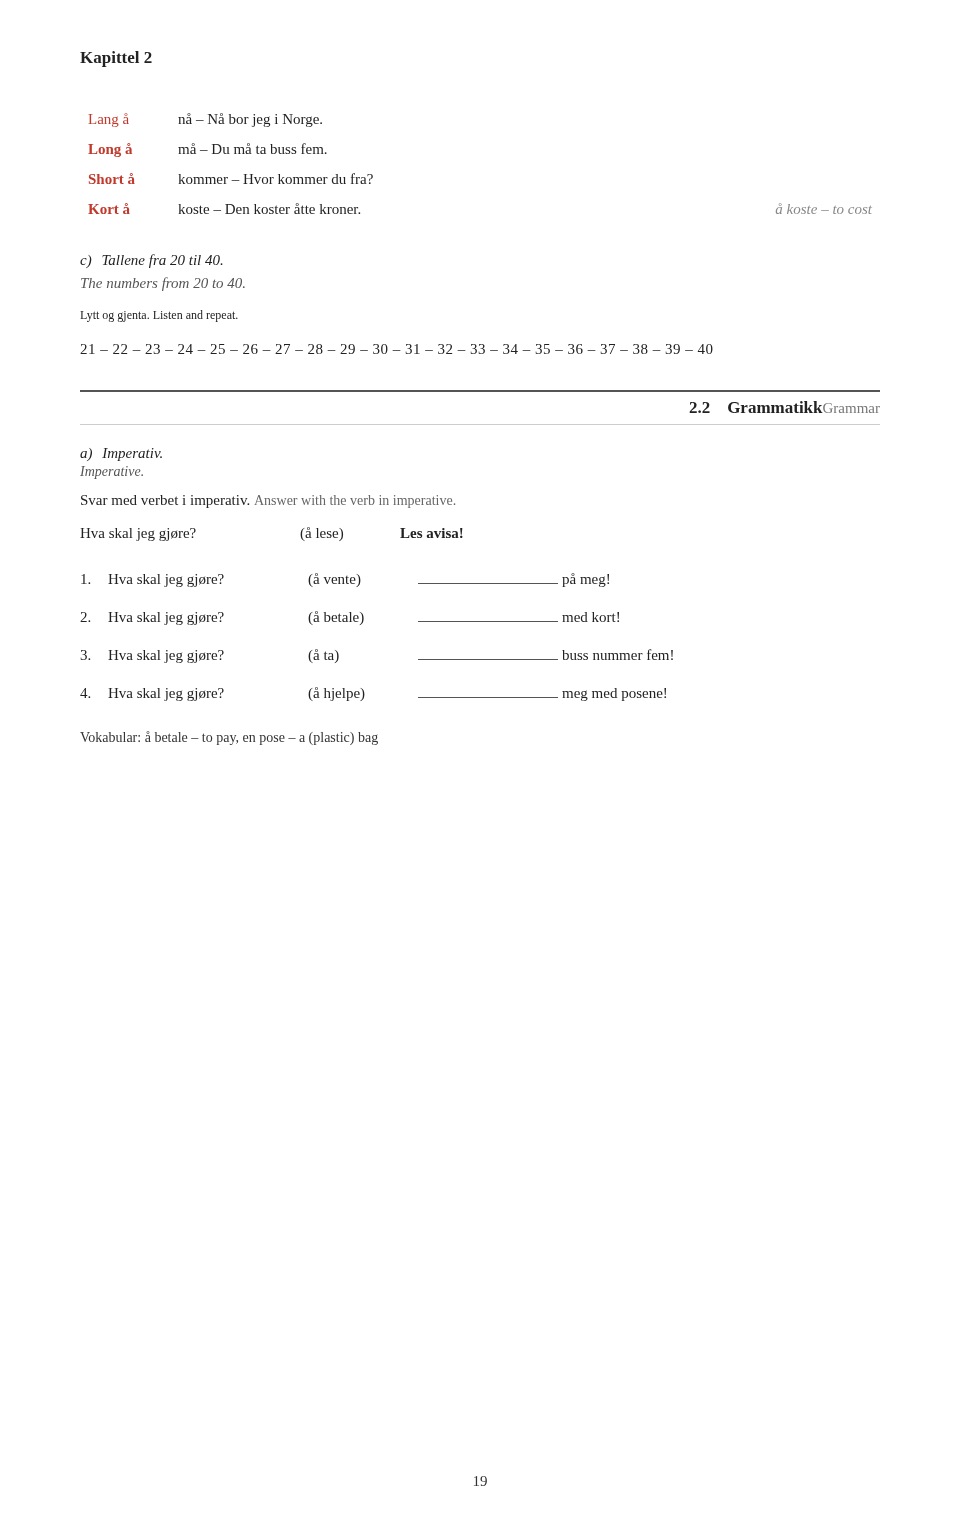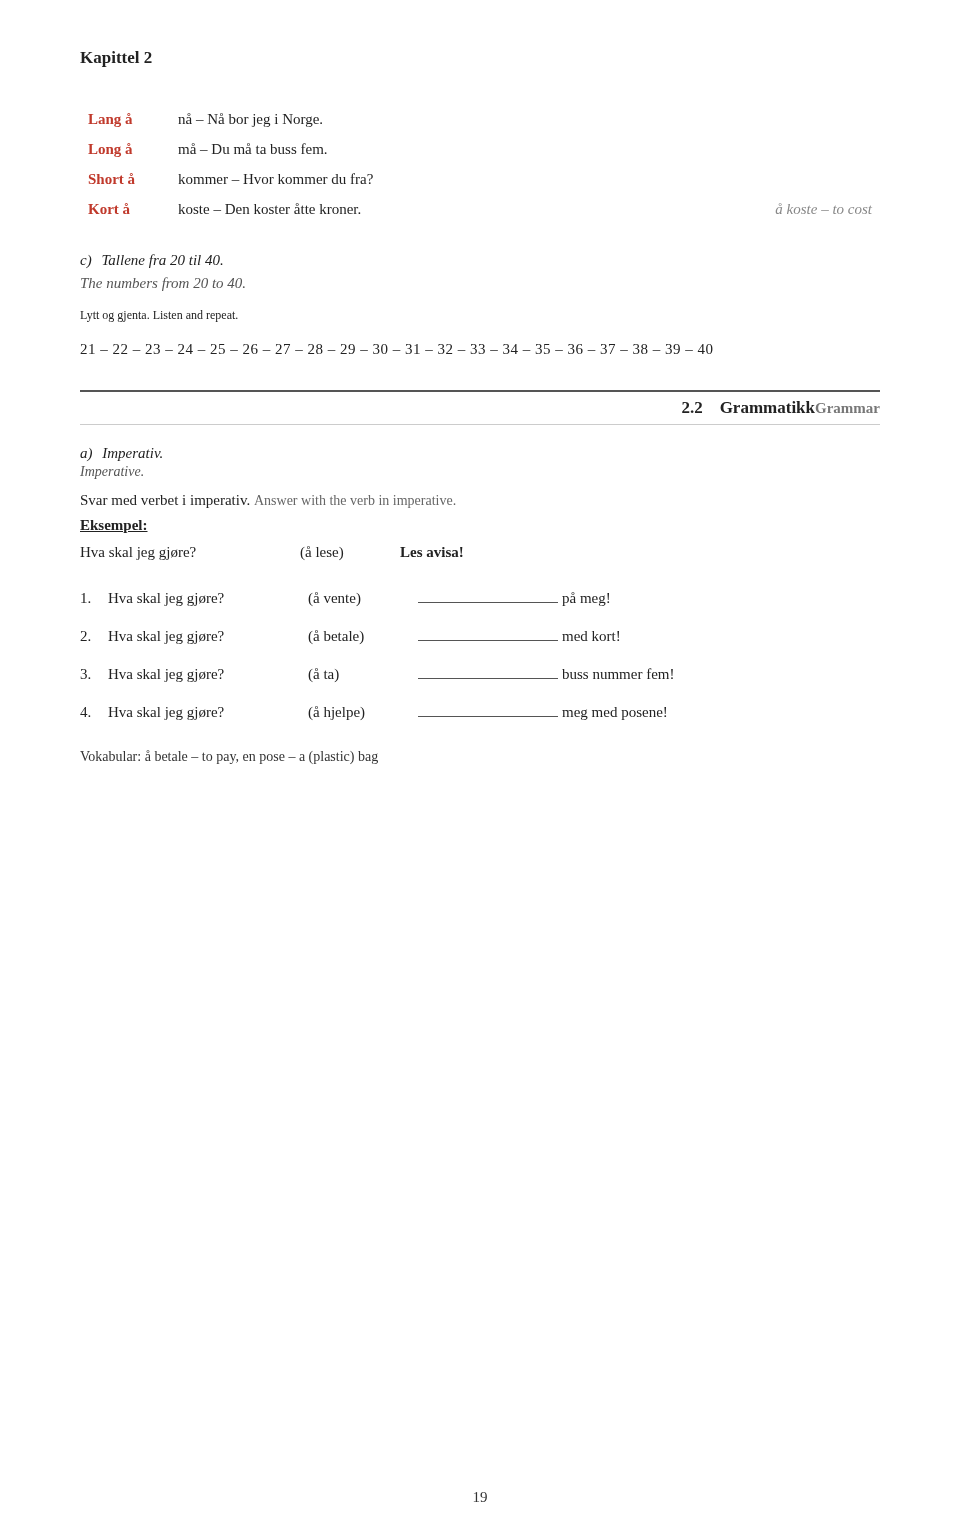--- a/index.html
+++ b/index.html
@@ -113,21 +113,21 @@
     }
 
     .section-2-2-header .left {
       font-size: 17px;
       font-weight: bold;
       color: #222;
     }
 
     .section-2-2-header .right {
       font-size: 15px;
-      font-weight: bold;
+      font-weight: normal;
       color: #777;
     }
 
     .subsection-a-title {
       font-style: italic;
       font-size: 15px;
       margin-bottom: 2px;
     }
 
     .subsection-a-title .letter {
@@ -137,21 +137,21 @@
 
     .subsection-a-subtitle {
       font-style: italic;
       color: #555;
       margin-bottom: 12px;
       font-size: 14px;
     }
 
     .answer-instruction {
       font-size: 15px;
-      margin-bottom: 8px;
+      margin-bottom: 16px;
       color: #222;
     }
 
     .answer-instruction .answer-sub {
       color: #666;
       font-size: 14px;
     }
 
     .eksempel-label {
       font-size: 15px;
@@ -223,36 +223,36 @@
     }
 
     .vokabular {
       font-size: 14px;
       color: #333;
       margin-top: 28px;
     }
 
     .page-number {
       position: absolute;
-      bottom: 28px;
+      bottom: 44px;
       left: 50%;
       transform: translateX(-50%);
       font-size: 15px;
       color: #333;
     }
   </style>
 </head>
 <body>
 
 <div class="chapter-title">Kapittel 2</div>
 
 <table class="pronunciation-table">
   <tbody>
     <tr>
-      <td style="color:#c0392b; font-weight:bold;">Lang å</td>
+      <td style="color:#c0392b; font-weight:normal;">Lang å</td>
       <td>nå – Nå bor jeg i Norge.</td>
       <td></td>
     </tr>
     <tr>
       <td style="color:#c0392b; font-weight:bold;">Long å</td>
       <td>må – Du må ta buss fem.</td>
       <td></td>
     </tr>
     <tr>
       <td style="color:#c0392b; font-weight:bold;">Short å</td>
@@ -293,21 +293,20 @@
       <em>Imperativ.</em>
     </div>
     <div class="subsection-a-subtitle">
       <em>Imperative.</em>
     </div>
     <div class="answer-instruction">
       <span>Svar med verbet i imperativ.</span>
       <span class="answer-sub"> <span>Answer with the verb in imperative.</span></span>
     </div>
 
-    <div class="eksempel-label">Eksempel:</div>
     <div class="example-row">
       <span class="question">Hva skal jeg gjøre?</span>
       <span class="verb">(å lese)</span>
       <span class="answer">Les avisa!</span>
     </div>
 
     <div class="exercise-rows">
       <div class="exercise-row">
         <span class="num">1.</span>
         <span class="question">Hva skal jeg gjøre?</span>

